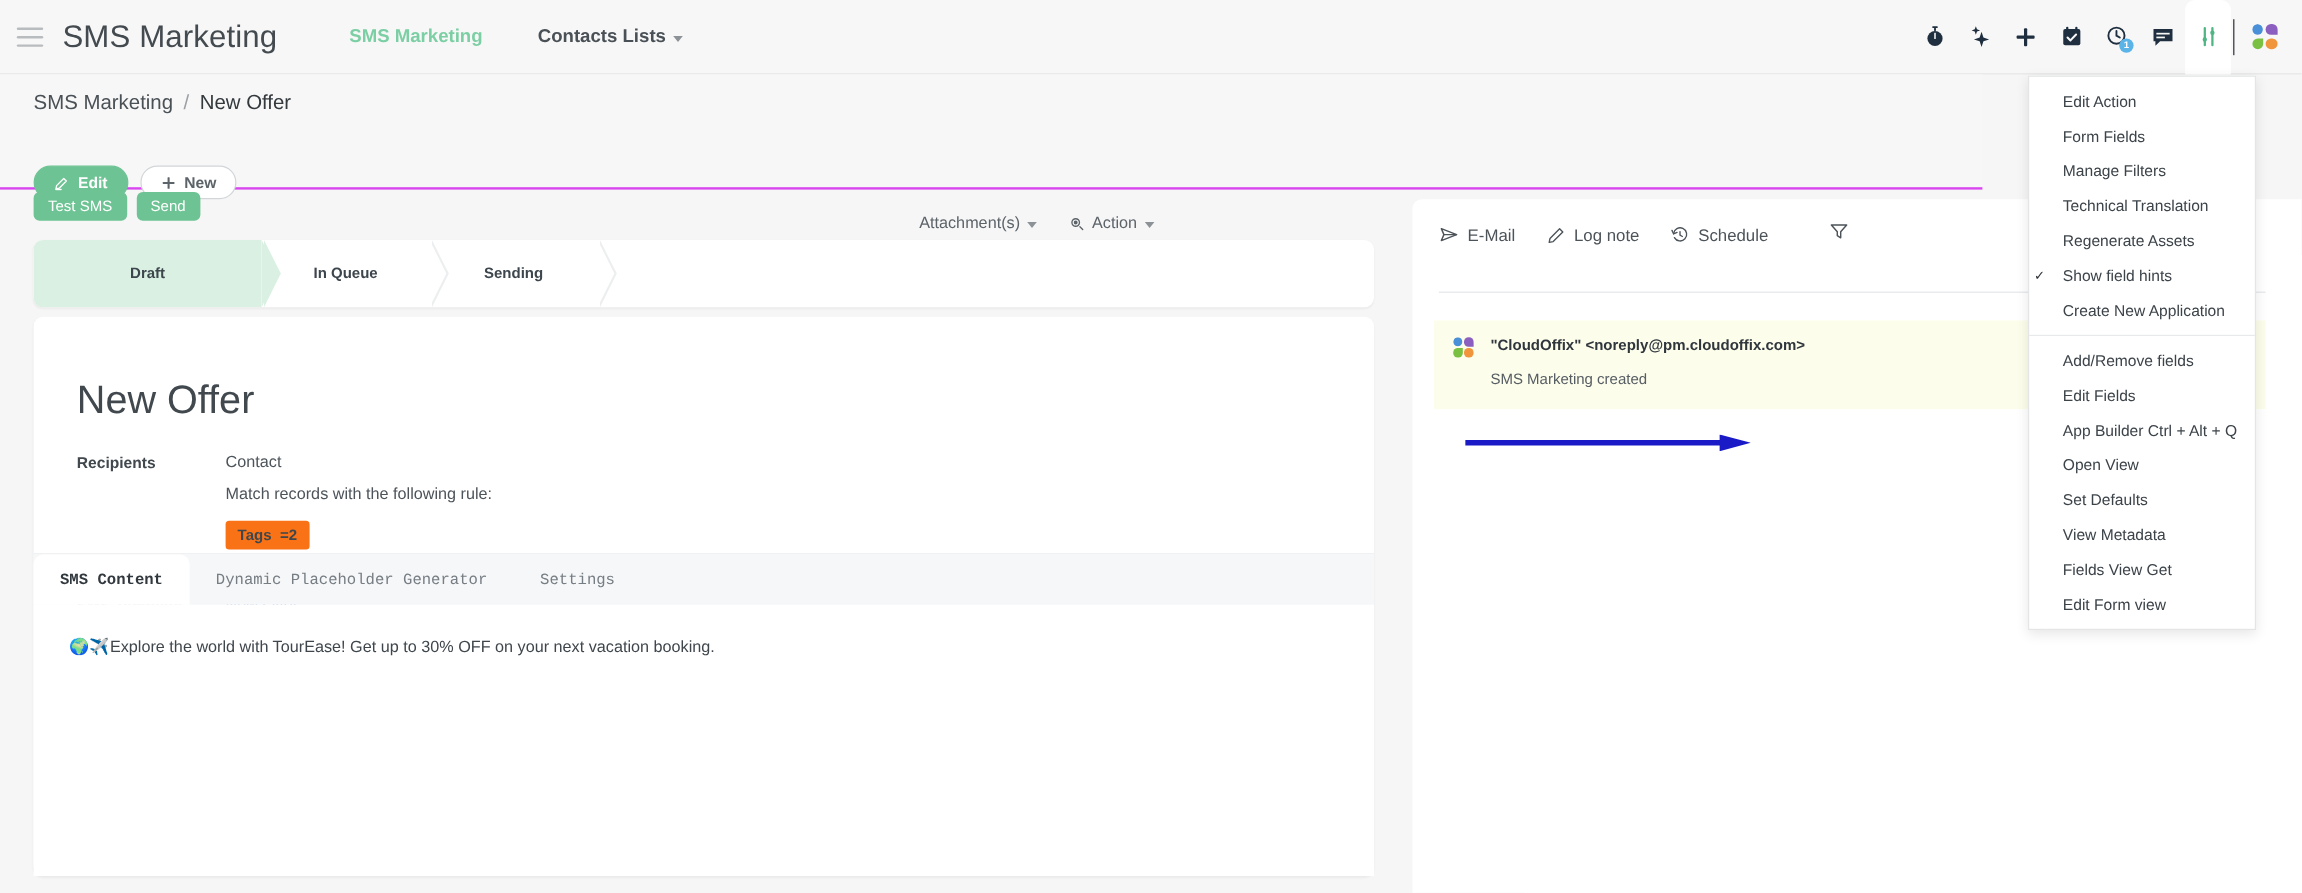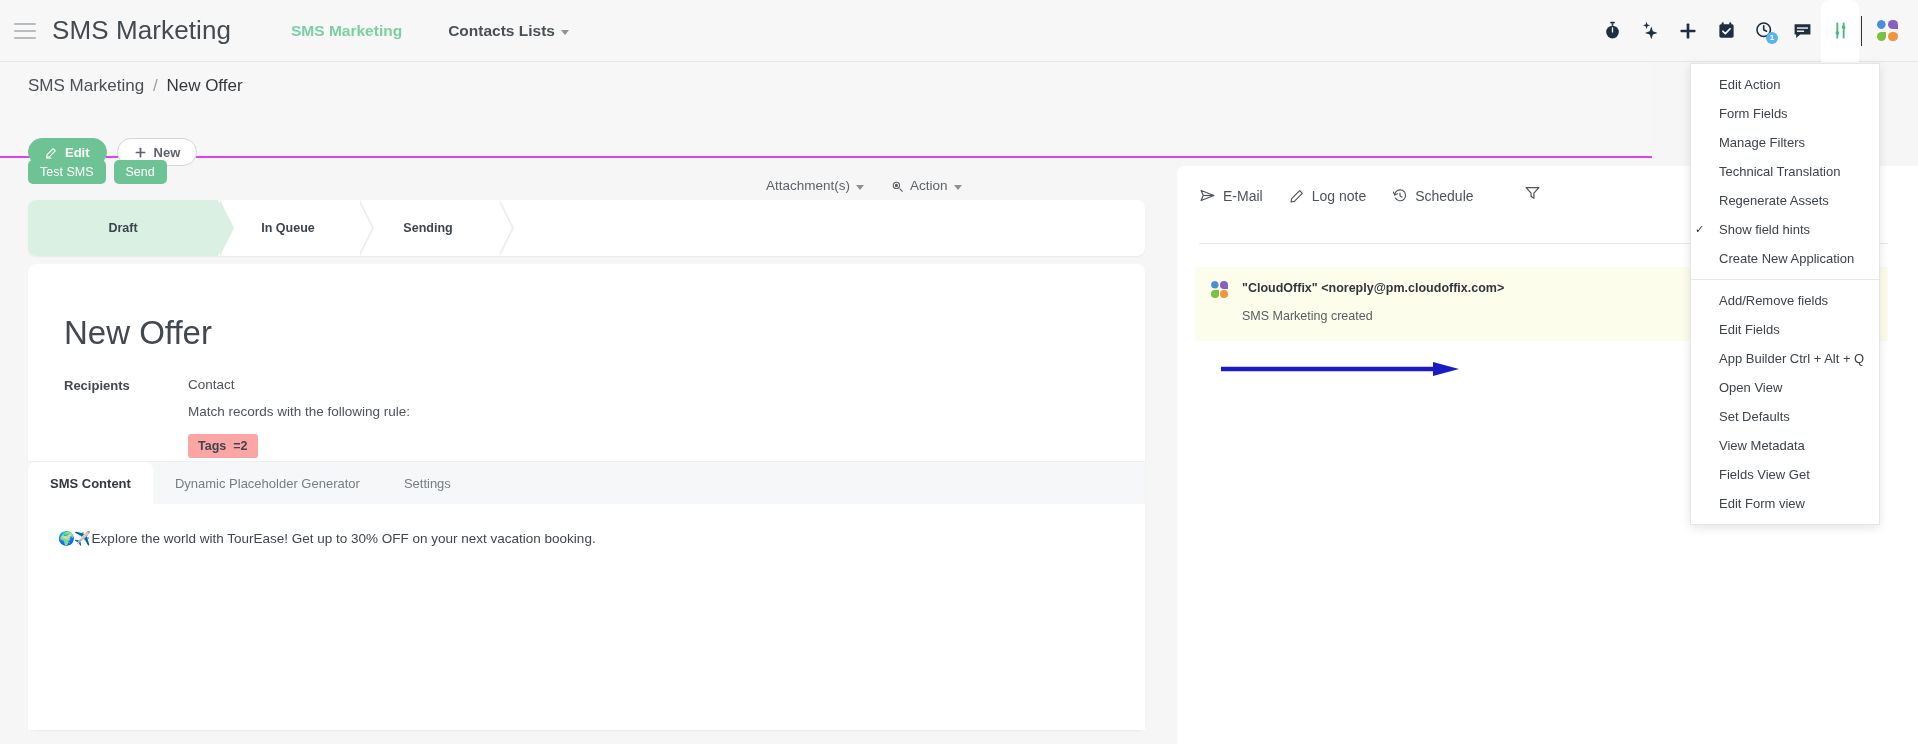--- a/index.html
+++ b/index.html
@@ -144,21 +144,21 @@
   .rec-title {
     position: absolute; left: 36px; top: 50px;
     font-size: 33px; color: #41484e; font-weight: normal;
   }
   .fieldlabel {
     position: absolute; font-size: 13px; font-weight: bold; color: #41484e;
   }
   .fieldval { position: absolute; font-size: 13.5px; color: #4d545a; }
 
   .tagchip {
-    position: absolute; background: #fca5a5; border-radius: 3px;
+    position: absolute; background: #f97316; border-radius: 3px;
     padding: 5px 10px; font-size: 12.5px; font-weight: bold; color: #3f464c;
     display: flex; gap: 7px; align-items: center;
   }
   .reccount {
     position: absolute; display: flex; align-items: center; gap: 7px;
     font-size: 12px; color: #5aa37c;
   }
   .reccount .pill {
     border: 1px solid #a9d6bf; border-radius: 11px; padding: 2px 9px;
     color: #5e9d7e; cursor: pointer;
@@ -167,21 +167,21 @@
 
   .tmpl-link {
     position: absolute; font-size: 13.5px; color: #4a7fd6; cursor: pointer;
   }
 
   
   .notebook {
     position: absolute; left: 28px; top: 461px; width: 1117px; bottom: 14px;
     border-top: 1px solid #eceef0;
   }
-  .tabs { display: flex; height: 42px; background: #f6f7f8; border-radius: 0; }
+  .tabs { display: flex; height: 42px; background: #f6f7f8; border-radius: 0; font-family: Liberation Mono, monospace; }
   .tab {
     display: flex; align-items: center; padding: 0 22px;
     font-size: 13px; color: #767d83; cursor: pointer;
   }
   .tab.active { background: #fff; color: #31383e; font-weight: bold;
                 border-radius: 8px 8px 0 0; }
   .tabbody { background: #fff; height: calc(100% - 42px); padding: 26px 30px; }
   .smsbody { font-size: 13.5px; color: #3f464c; }
 
   

